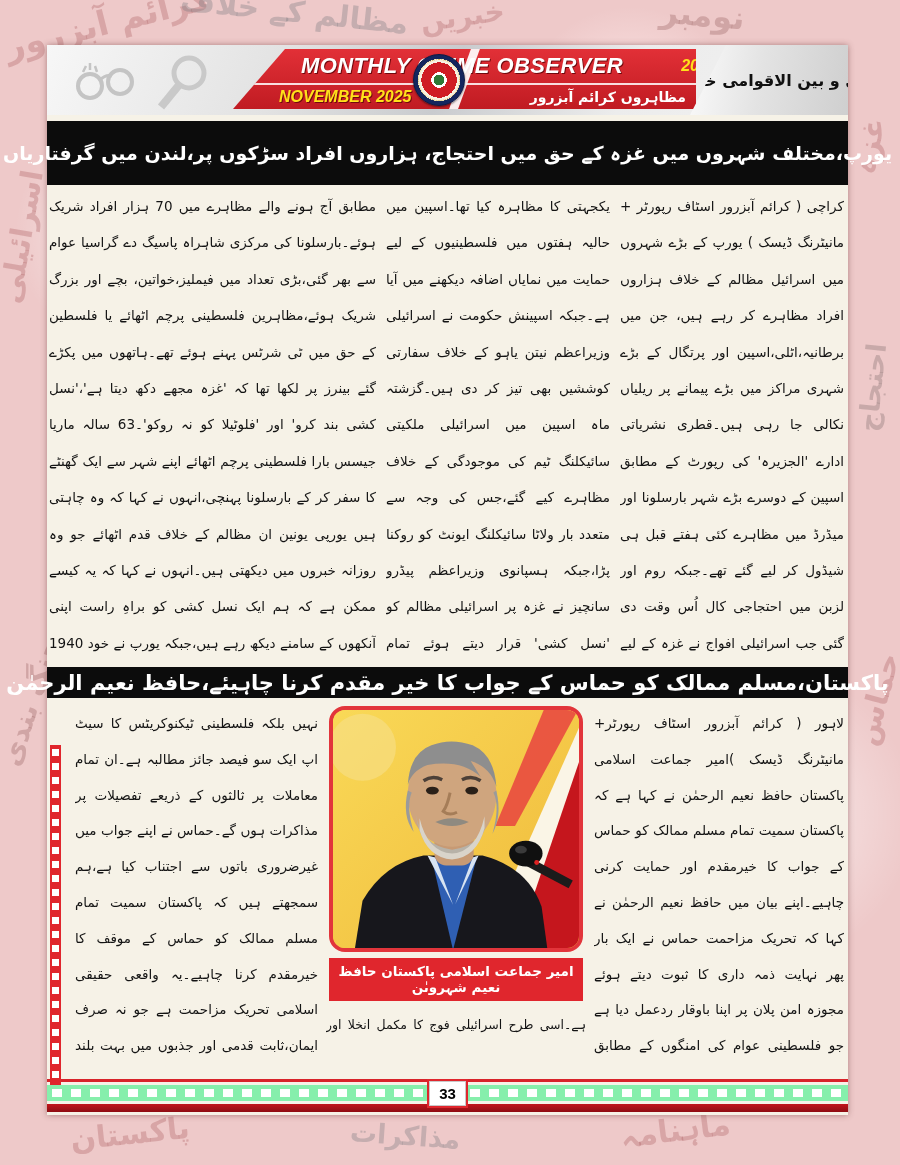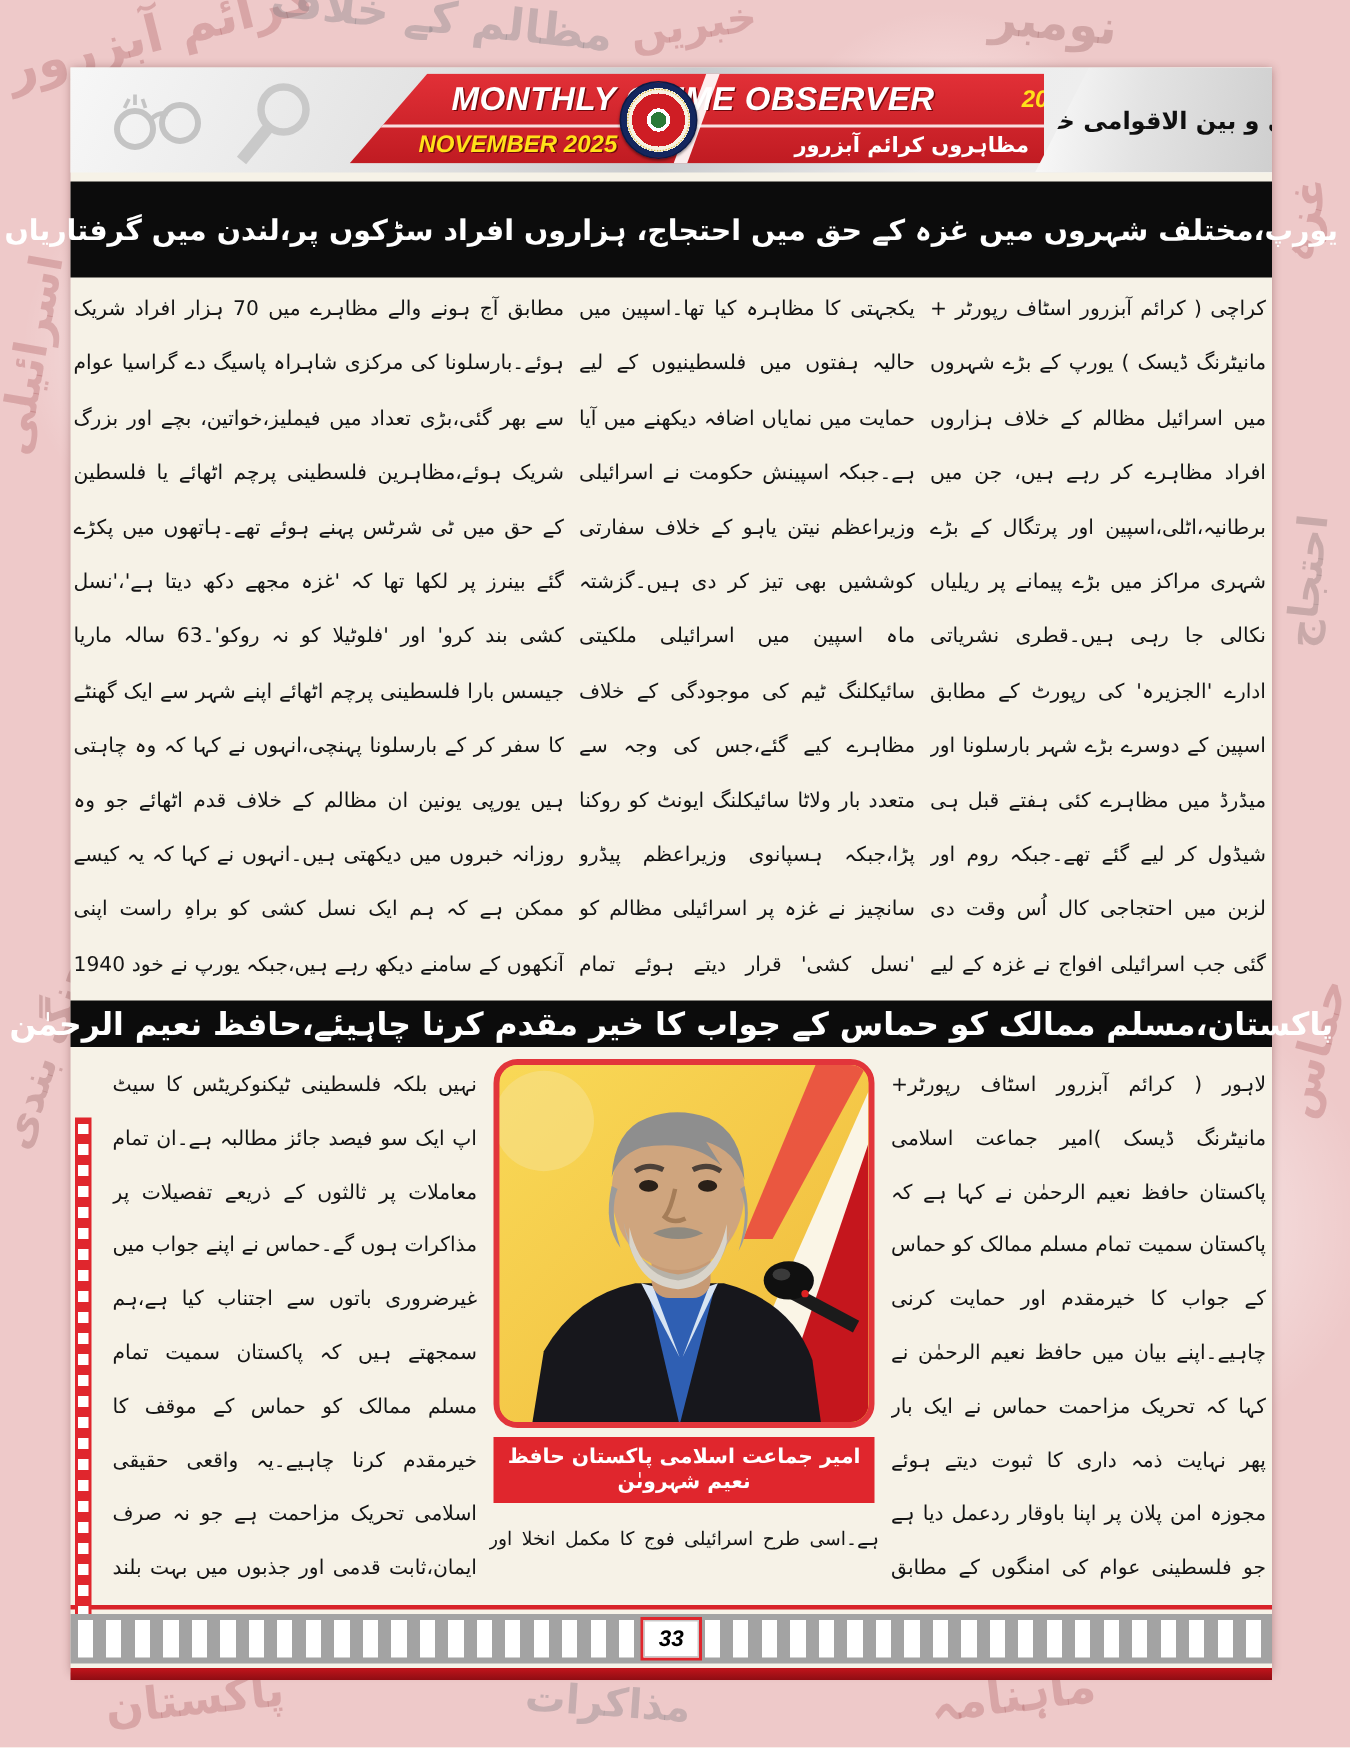--- a/index.html
+++ b/index.html
@@ -115,21 +115,21 @@
           overflow:hidden; text-align:justify; text-align-last:justify; color:#141414; }
 
   
   .side-strip { position:absolute; left:3px; top:700px; width:11px; height:340px; background:#e0262d; }
   .side-strip::before { content:""; position:absolute; left:2px; top:4px; width:7px; bottom:4px;
     background:repeating-linear-gradient(180deg,#fff 0 7px, transparent 7px 14px); }
 
   
   .foot { margin-top:auto; flex:0 0 auto; padding-bottom:3px; }
   .line-top { height:3px; background:#d8232a; margin-bottom:3px; }
-  .strip { position:relative; height:33px; background:#a3a3a3; display:flex; align-items:center; justify-content:center;font-style:italic; }
+  .strip { position:relative; height:16px; background:#86efac; display:flex; align-items:center; justify-content:center; }
   .strip::before { content:""; position:absolute; left:5px; right:5px; top:4px; bottom:4px;
     background:repeating-linear-gradient(90deg,#fff 0 10px, transparent 10px 19px); }
   .pagenum { position:relative; z-index:1; background:#fff; border:1px solid #c9c9c9;
     box-shadow:0 0 0 2px #e0262d; padding:3px 9px; font-family:"Liberation Sans",sans-serif;
     font-weight:bold; font-size:15px; color:#000; }
   .line-bottom { height:8px; background:linear-gradient(#c2141b,#8e0d13); margin-top:3px; }
 </style>
 </head>
 <body>
 

